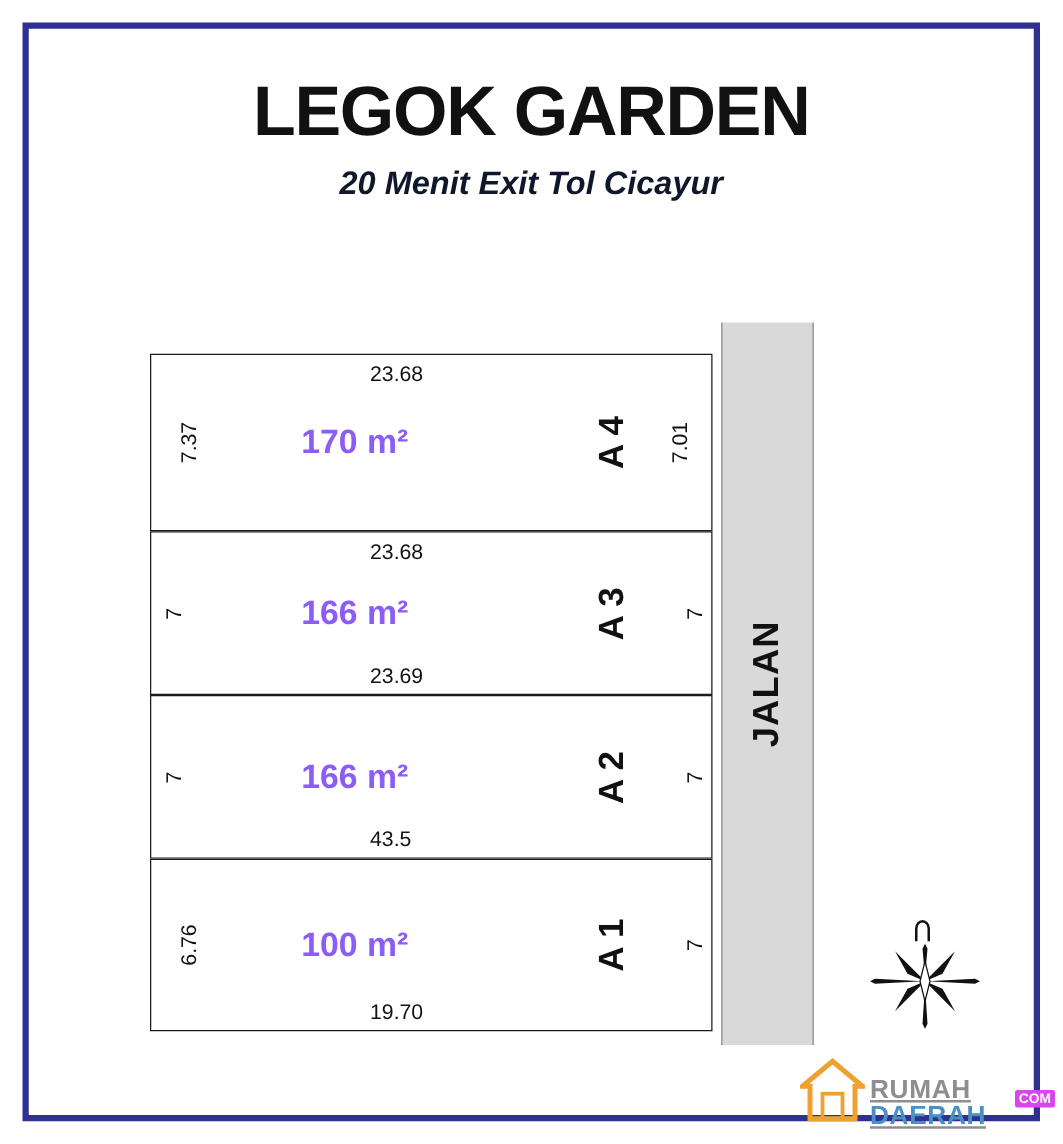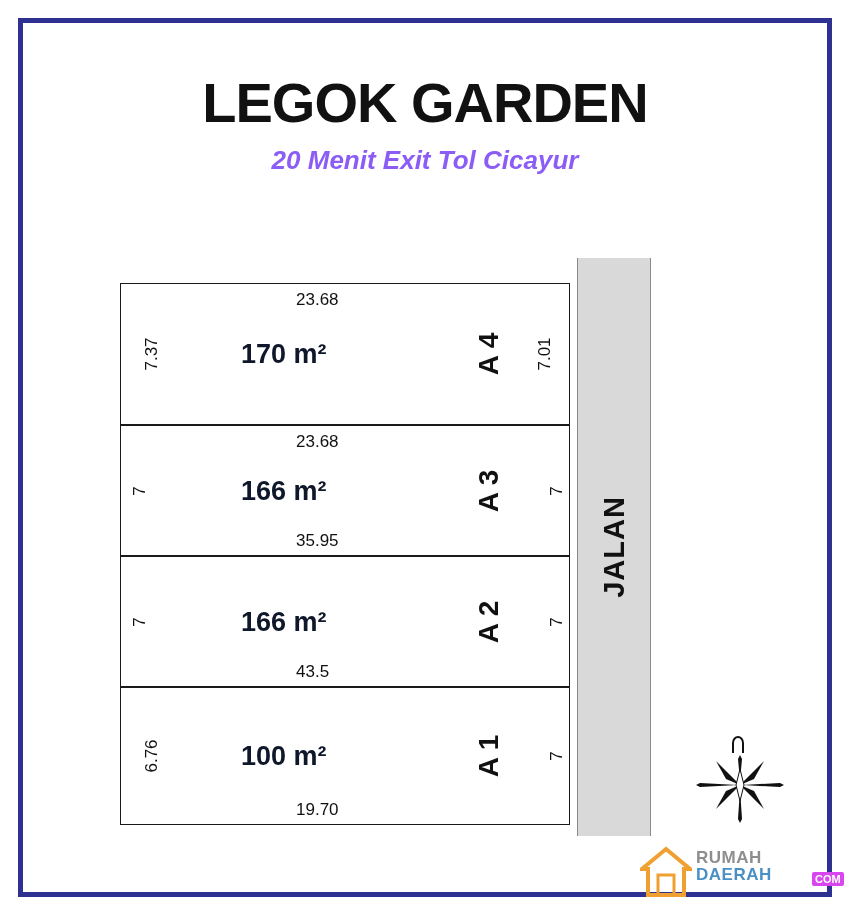--- a/index.html
+++ b/index.html
@@ -31,36 +31,35 @@
     box-sizing: border-box;
     background: #ffffff;
   }
   
   #title-block {
     position: absolute;
     left: 0;
     top: 60px;
     width: 850px;
     text-align: center;
-    margin-top: 14px;
   }
   #main-title {
     font-size: 56px;
     font-weight: bold;
     letter-spacing: -1px;
     color: #111111;
     line-height: 1.05;
     font-family: "Liberation Sans", sans-serif;
   }
   #subtitle {
     margin-top: 12px;
     font-size: 26px;
     font-style: italic;
     font-weight: bold;
-    color: #8b5cf6;
+    color: #0f172a;
     font-family: "Liberation Sans", sans-serif;
   }
 
   
   #siteplan {
     position: absolute;
     left: 120px;
     top: 283px;
     width: 530px;
     height: 540px;
@@ -74,21 +73,21 @@
     box-sizing: border-box;
     background: #ffffff;
   }
   .kav-area {
     position: absolute;
     left: 120px;
     top: 50%;
     transform: translateY(-50%);
     font-size: 27px;
     font-weight: bold;
-    color: #0f172a;
+    color: #8b5cf6;
     white-space: nowrap;
   }
   .kav-code {
     position: absolute;
     right: 58px;
     top: 50%;
     transform: translateY(-50%) rotate(-90deg);
     transform-origin: center center;
     font-size: 28px;
     font-weight: bold;
@@ -158,26 +157,27 @@
   #watermark {
     position: absolute;
     left: 640px;
     top: 845px;
     width: 200px;
     height: 62px;
   }
   #wm-text {
     position: absolute;
     left: 56px;
-    top: 4px;
-    font-size: 17px;
+    top: 16px;
+    font-size: 21px;
     font-weight: bold;
     color: #8e8e8e;
     line-height: 1.0;
     letter-spacing: 0.5px;
+    text-decoration: underline;
   }
   #wm-text .l2 { color: #4a90c4; }
   #wm-com {
     position: absolute;
     left: 172px;
     top: 27px;
     font-size: 11px;
     font-weight: bold;
     color: #ffffff;
     background: #d946ef;
@@ -202,21 +202,21 @@
     <div class="kavling" style="top:0px; height:142px;">
       <span class="dim dim-top">23.68</span>
       <span class="dim dim-left">7.37</span>
       <span class="dim dim-right">7.01</span>
       <span class="kav-area">170 m²</span>
       <span class="kav-code">A 4</span>
     </div>
 
     <div class="kavling" style="top:142px; height:131px;">
       <span class="dim dim-top">23.68</span>
-      <span class="dim dim-bottom">35.95</span>
+      <span class="dim dim-bottom">23.69</span>
       <span class="dim dim-left">7</span>
       <span class="dim dim-right">7</span>
       <span class="kav-area">166 m²</span>
       <span class="kav-code">A 3</span>
     </div>
 
     <div class="kavling" style="top:273px; height:131px;">
       <span class="dim dim-bottom">43.5</span>
       <span class="dim dim-left">7</span>
       <span class="dim dim-right">7</span>

